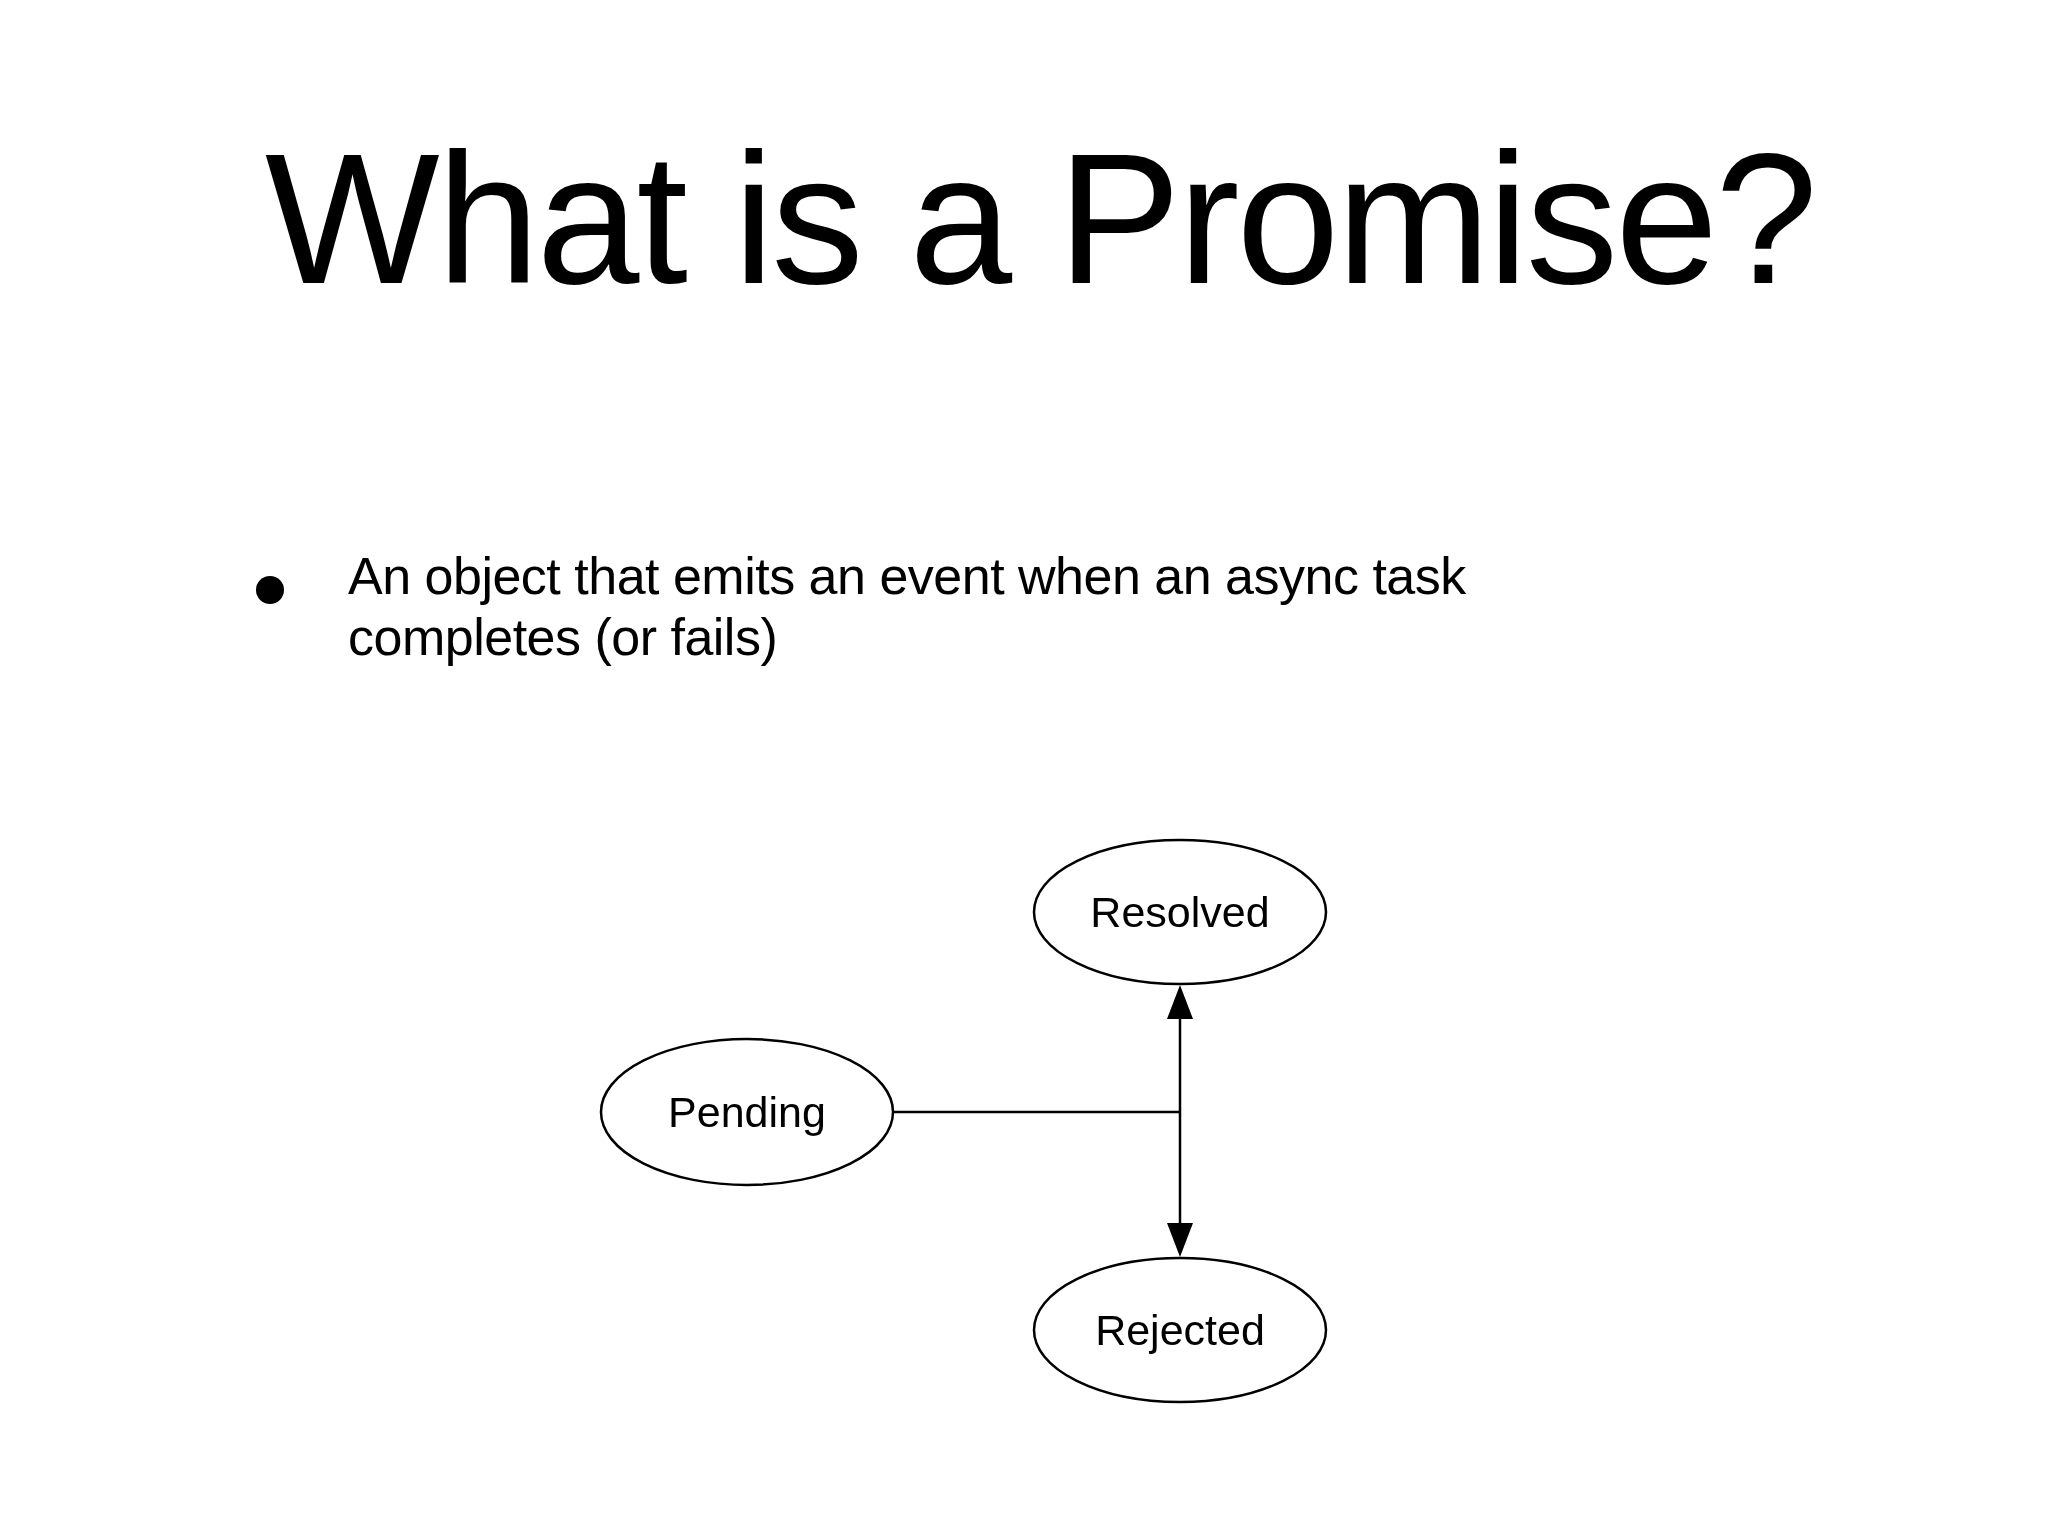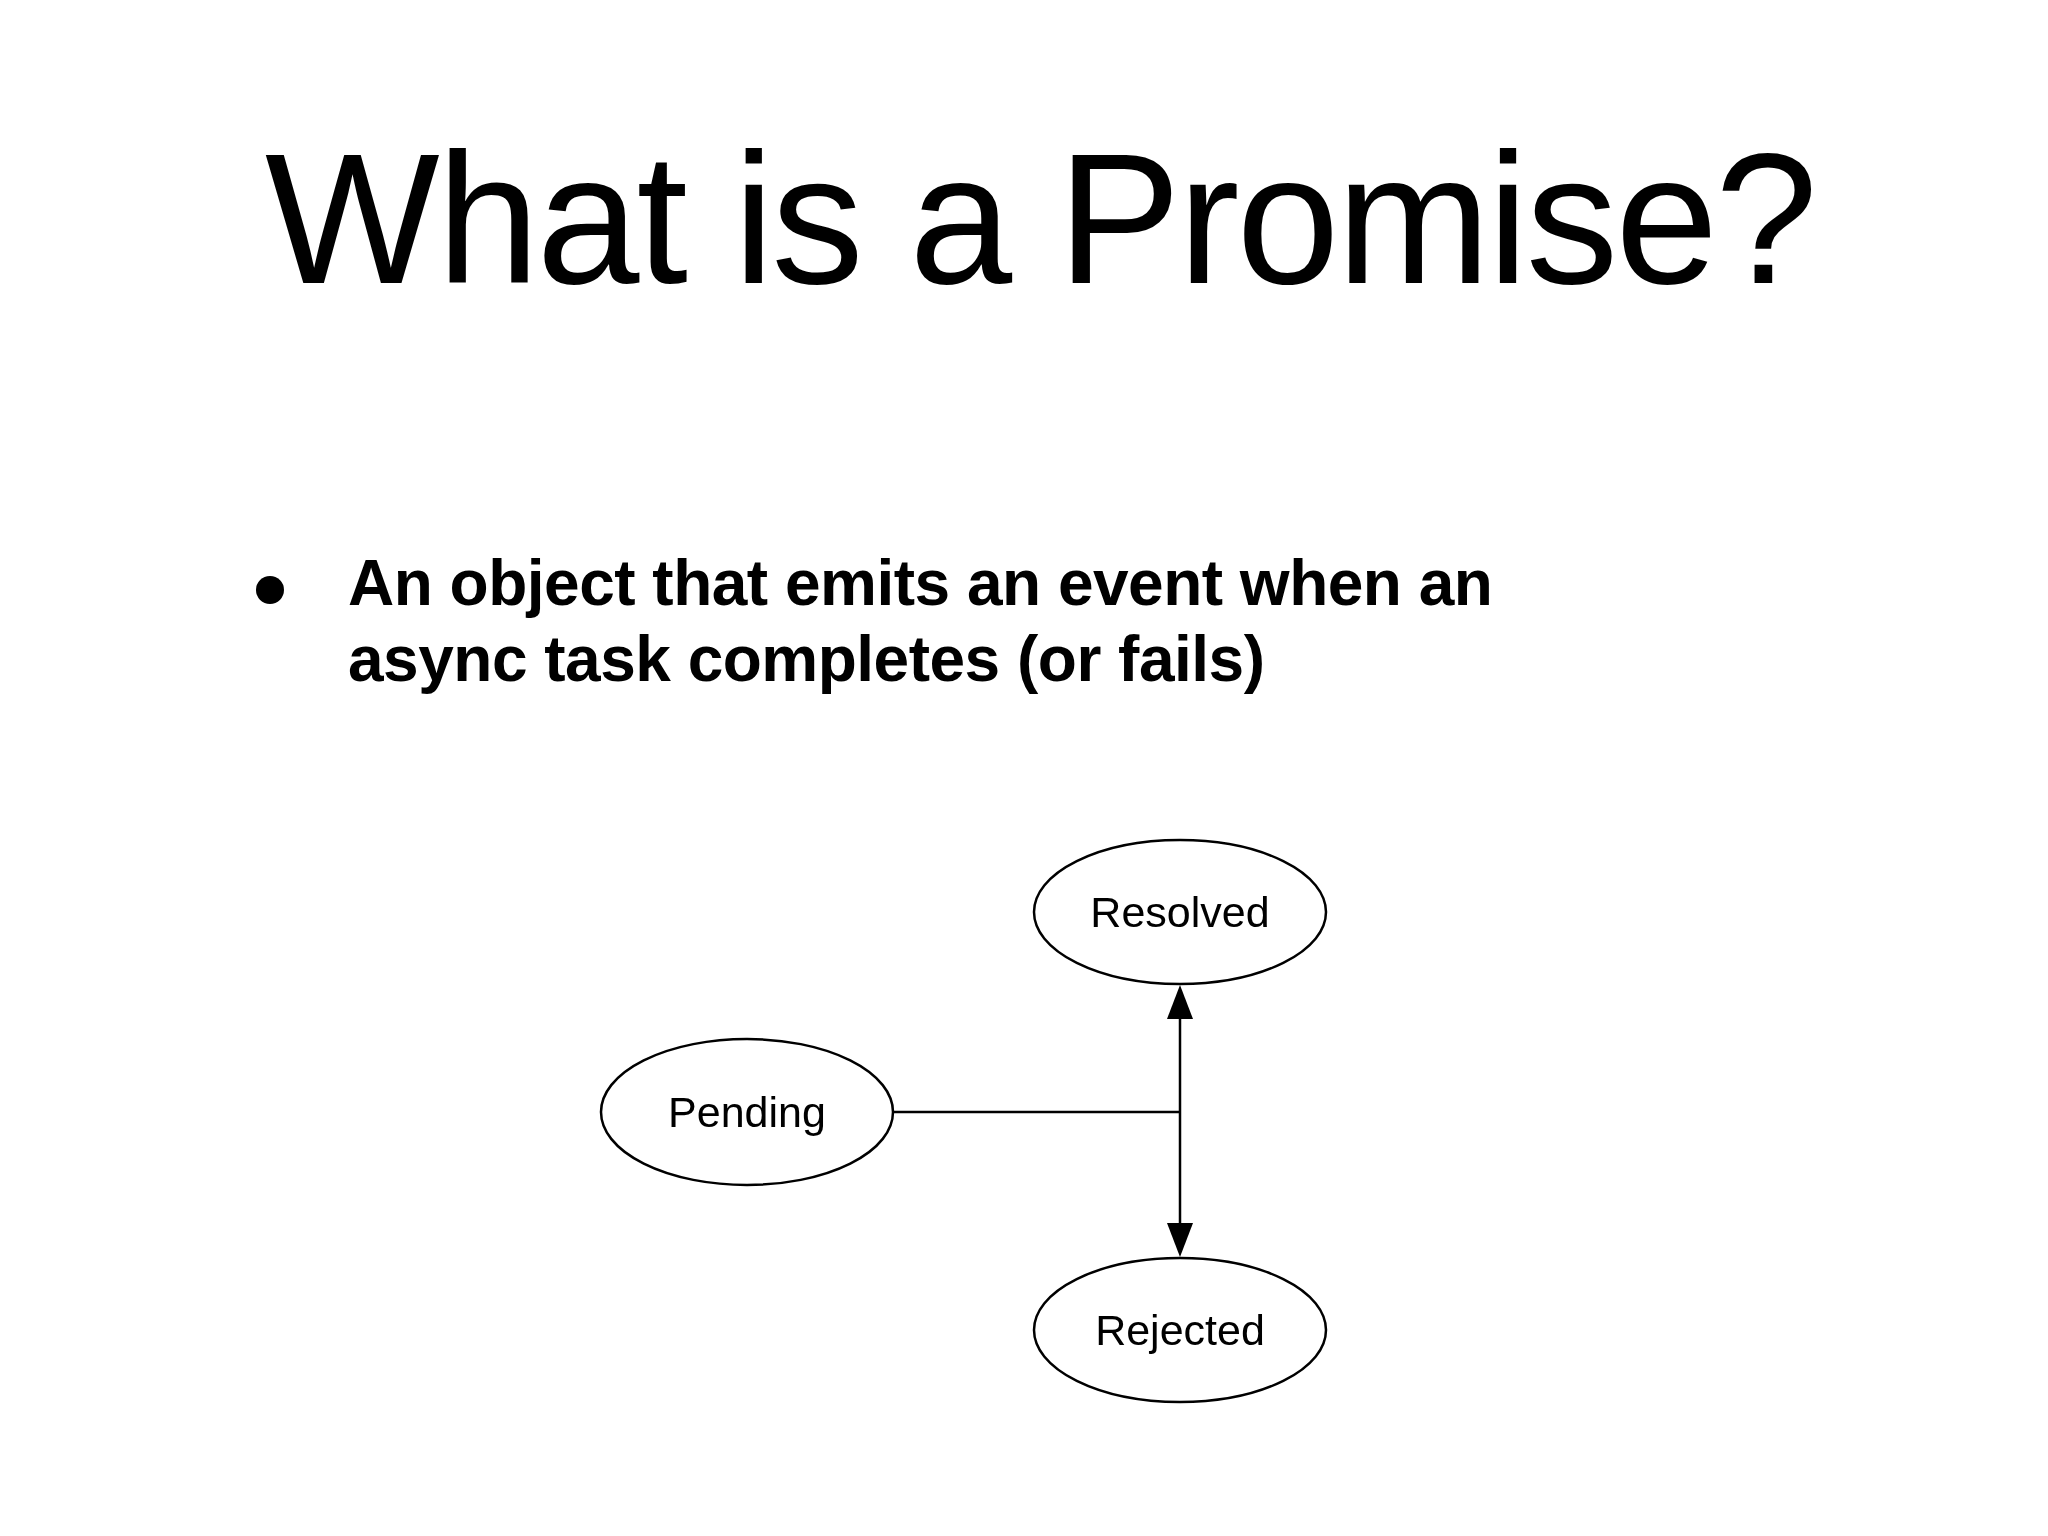--- a/index.html
+++ b/index.html
@@ -35,24 +35,24 @@
   }
   .bullet-marker {
     flex: 0 0 auto;
     width: 28px; height: 28px;
     border-radius: 50%;
     background: #000;
     margin-top: 30px;
     margin-right: 64px;
   }
   .bullet-text {
-    font-size: 64px;
+    font-size: 52px;
     line-height: 1.18;
     letter-spacing: -0.5px;
-    font-weight: 700;
+    font-weight: 400;
   }
   .diagram-svg {
     position: absolute;
     left: 0; top: 0;
     width: 2048px; height: 1536px;
   }
   .node-ellipse {
     fill: #ffffff;
     stroke: #000000;
     stroke-width: 2.5;

